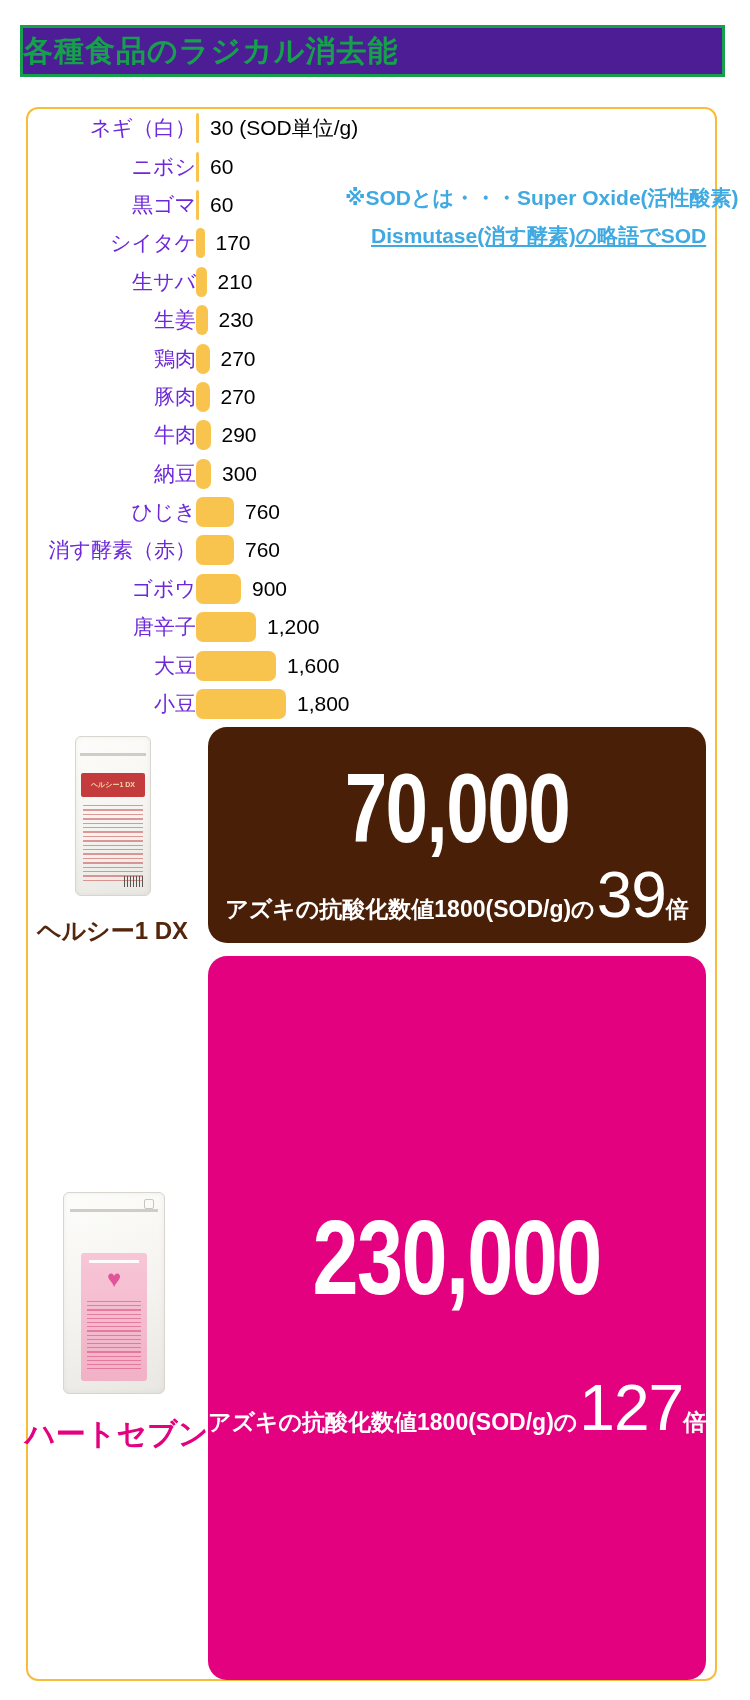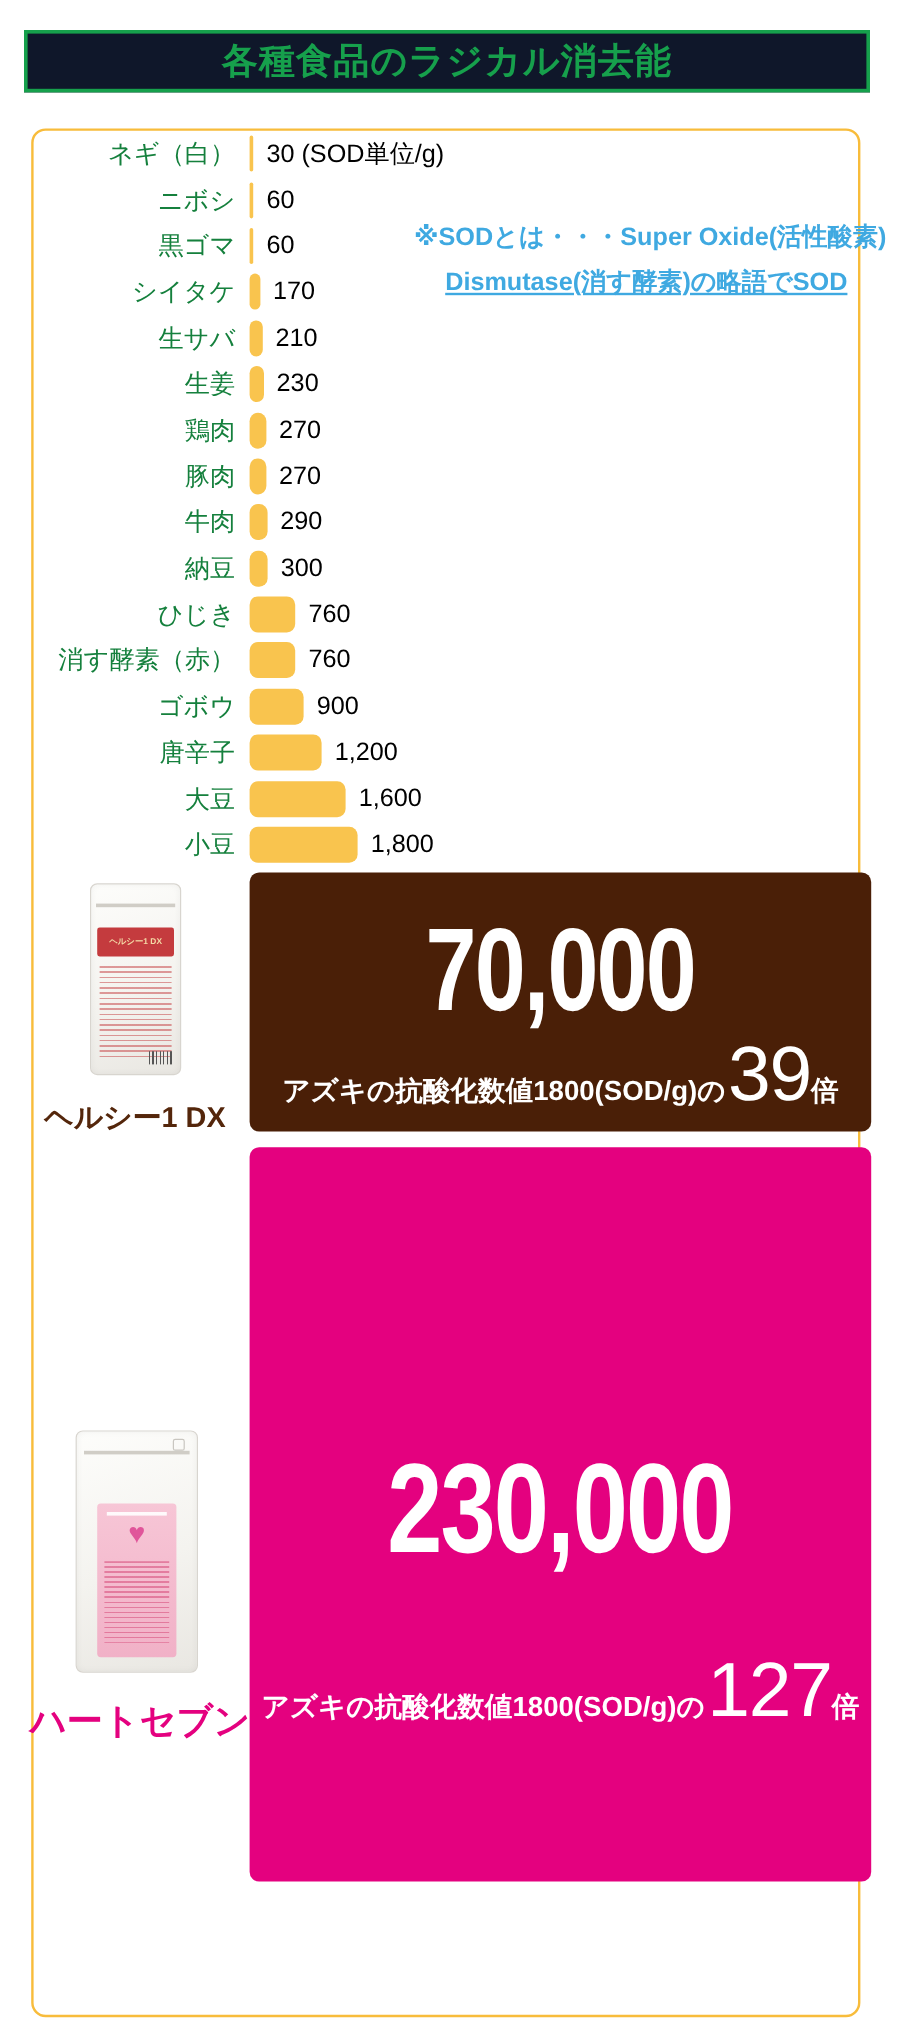--- a/index.html
+++ b/index.html
@@ -1,42 +1,42 @@
 <!DOCTYPE html>
 <html style="--green: #16a04c; --yellow: #f8bc3b; --bar: #f9c44e; --blue: #3fa9e1; --brown: #4a1f07; --pink: #e4017f;"><head>
 <meta charset="utf-8">
 <style>
   html,body{margin:0;padding:0;background:#fff;}
   body{font-family:"Liberation Sans","DejaVu Sans",sans-serif;}
   #page{position:relative;width:750px;height:1700px;background:#fff;outline:1px solid #e0e0e0;overflow:hidden;}
 
   
   .title-box{position:absolute;left:20px;top:25px;width:699px;height:46px;border:3px solid var(--green);
-    display:flex;align-items:center;justify-content:center;background:#0f172a;}
+    display:flex;align-items:center;justify-content:flex-start;background:#4c1d95;}
   .title-box h1{margin:0;font-size:30px;font-weight:bold;color:var(--green);letter-spacing:1px;}
 
   
   .panel{position:absolute;left:26px;top:107px;width:687px;height:1570px;border:2px solid var(--yellow);
     border-radius:12px;background:#fff;}
 
   
   .chart{position:absolute;left:40px;top:109px;width:670px;}
   .crow{display:flex;align-items:center;height:38.4px;}
-  .clabel{width:156px;margin-right:12px;text-align:right;font-size:21px;color:#15803d;white-space:nowrap;}
+  .clabel{width:156px;margin-right:0;text-align:right;font-size:21px;color:#6d28d9;white-space:nowrap;}
   .cbar{height:30px;border-radius:7px;background:var(--bar);flex:0 0 auto;}
   .cvalue{margin-left:11px;font-size:21px;color:#000000;white-space:nowrap;}
 
   
   .note{position:absolute;left:345px;top:179px;color:var(--blue);font-size:21px;line-height:38px;font-weight:bold;white-space:nowrap;}
   .note .cont{padding-left:26px;text-decoration:underline;}
 
   
-  .hl-box{position:absolute;left:208px;width:498px;border-radius:8px;color:#fff;padding-left:20px;}
+  .hl-box{position:absolute;left:208px;width:498px;border-radius:19px;color:#fff;}
   .hl-brown{top:727px;height:216px;background:var(--brown);}
-  .hl-pink{top:956px;height:612px;background:var(--pink);}
+  .hl-pink{top:956px;height:724px;background:var(--pink);}
   .bignum{position:absolute;left:0;width:100%;text-align:center;font-weight:bold;line-height:1;}
   .squeeze{display:inline-block;transform:scaleX(.78);transform-origin:center center;letter-spacing:-2px;}
   .hl-brown .bignum{top:32px;font-size:98px;}
   .hl-pink .bignum{top:248px;font-size:106px;}
   .caption{position:absolute;left:0;width:100%;display:flex;justify-content:center;align-items:baseline;
     font-weight:bold;font-size:23px;white-space:nowrap;}
   .hl-brown .caption{bottom:16px;}
   .hl-pink .caption{top:420px;}
   .mult{font-size:64px;font-weight:normal;letter-spacing:-1px;line-height:1;margin-left:2px;}
 

